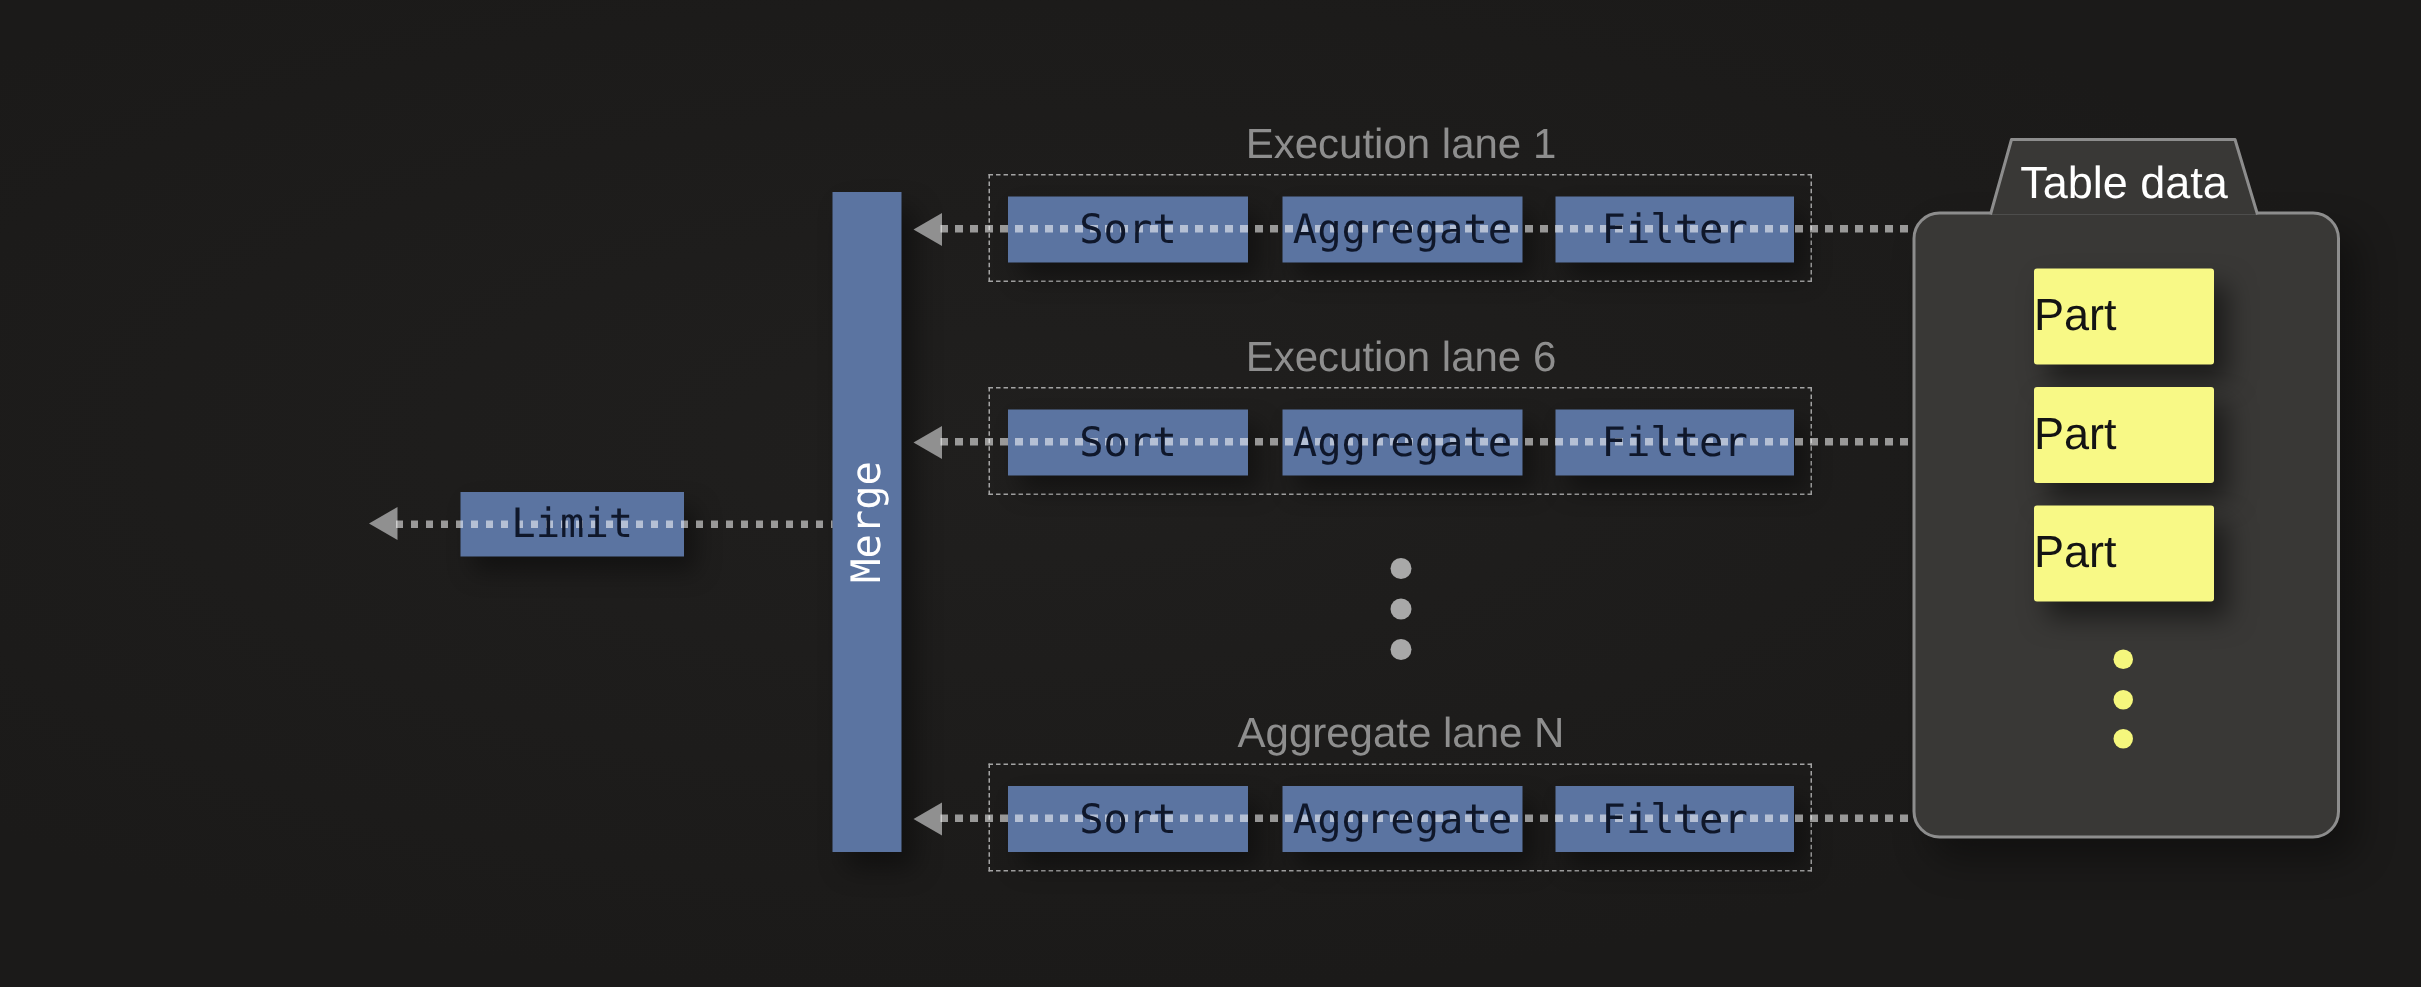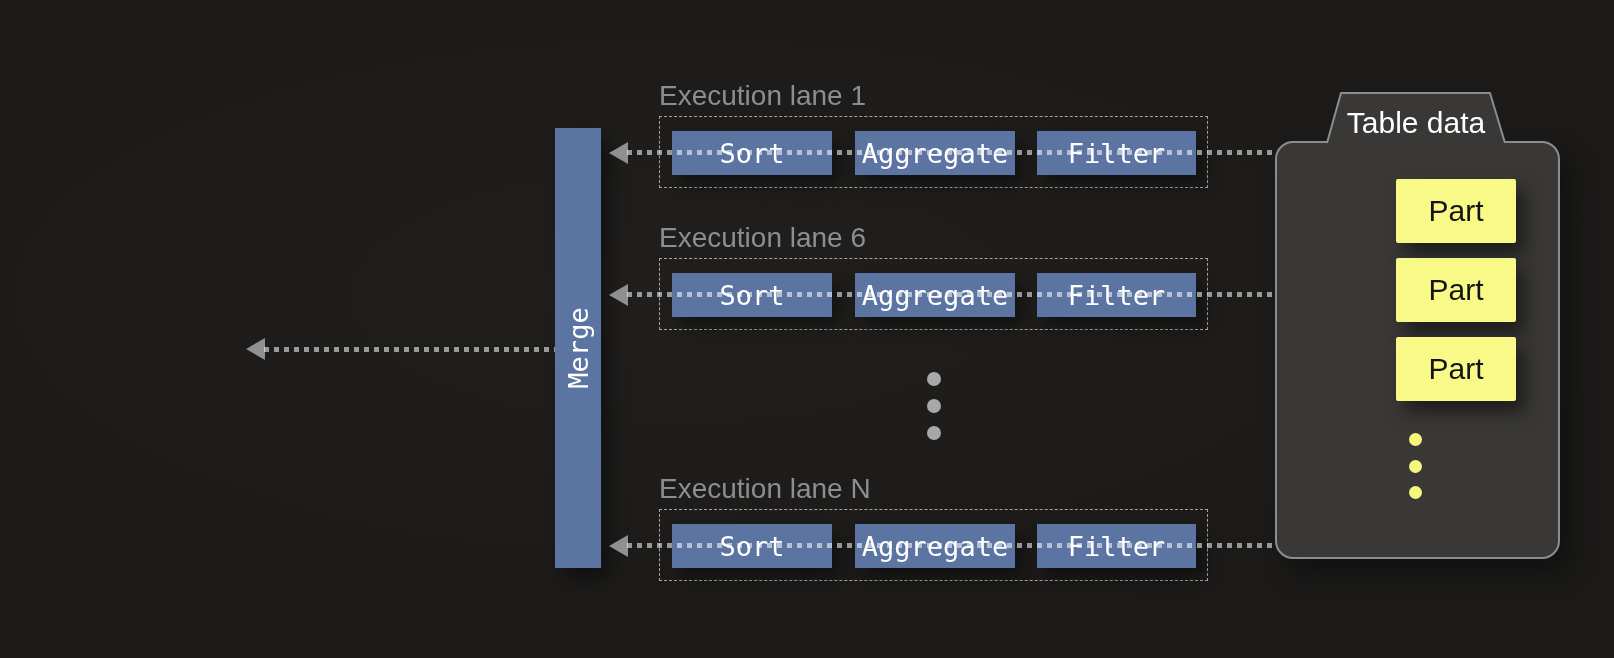--- a/index.html
+++ b/index.html
@@ -15,36 +15,36 @@
   .canvas{
     position:relative;
     width:1614px;height:658px;
     background:radial-gradient(ellipse at 42% 45%, #201f1e 0%, var(--background) 72%);
     overflow:hidden;
     font-family:"Liberation Sans", sans-serif;
   }
   .sans-label{position:absolute;color:#f4f4f4;font-size:30px;line-height:34px;white-space:nowrap;}
   .lane-label{
     position:absolute;left:659px;width:550px;height:30px;
-    color:var(--label-gray);font-size:28px;line-height:30px;text-align:left;white-space:nowrap;
+    color:var(--label-gray);font-size:28px;line-height:30px;text-align:center;white-space:nowrap;
   }
   .lane-frame{
     position:absolute;left:659px;width:549px;height:72px;
     border:1px dashed #a4a4a4;
     box-sizing:border-box;
   }
   .op-box{
     position:absolute;
     background:var(--operator-blue);
     display:flex;align-items:center;justify-content:center;
     box-shadow:8px 10px 16px rgba(0,0,0,0.38);
   }
   .op-box span{
     position:relative;z-index:4;
-    color:#ffffff;
+    color:#0f172a;
     font-family:"DejaVu Sans Mono", monospace;
     font-size:27px;line-height:27px;white-space:nowrap;
   }
   .merge-bar{
     position:absolute;
     background:var(--operator-blue);
     box-shadow:9px 11px 18px rgba(0,0,0,0.40);
   }
   .vtext{
     position:absolute;left:50%;top:50%;
@@ -77,36 +77,38 @@
   }
   .tab-svg{position:absolute;left:1325px;top:91px;z-index:2;}
   .tab-label{
     position:absolute;left:1325px;top:105px;width:182px;height:36px;
     color:#ffffff;font-size:30px;line-height:36px;text-align:center;white-space:nowrap;z-index:3;
   }
   .part{
     position:absolute;left:1356px;width:120px;height:64px;
     background:var(--part-yellow);
     border-radius:2px;
-    display:flex;align-items:center;justify-content:center;
+    display:flex;align-items:center;
     box-shadow:9px 11px 18px rgba(0,0,0,0.5);
     z-index:2;
-    margin-left:40px;
   }
   .part span{color:#141414;font-size:30px;line-height:30px;}
 </style>
 </head>
 <body>
 
 <div class="canvas">
 
 
   <div class="arrow-left" style="left:246px;top:338px"></div>
   <div class="dotline" style="left:264px;top:347px;width:291px"></div>
 
+  <div class="op-box" style="left:307px;top:328px;width:149px;height:43px">
+    <span>Limit</span>
+  </div>
 
   <div class="merge-bar" style="left:555px;top:128px;width:46px;height:440px">
     <span class="vtext">Merge</span>
   </div>
 
   <div class="lane-label" style="top:81px">Execution lane 1</div>
   <div class="lane-frame" style="top:116px"></div>
   <div class="arrow-left" style="left:609px;top:142px"></div>
   <div class="dotline" style="left:627px;top:150px;width:647px"></div>
   <div class="op-box" style="left:672px;top:131px;width:160px;height:44px">
@@ -132,21 +134,21 @@
   <div class="op-box" style="left:1037px;top:273px;width:159px;height:44px">
     <span>Filter</span>
   </div>
 
   <div>
     <div class="dot gray" style="left:927px;top:372px"></div>
     <div class="dot gray" style="left:927px;top:399px"></div>
     <div class="dot gray" style="left:927px;top:426px"></div>
   </div>
 
-  <div class="lane-label" style="top:474px">Execution lane N</div>
+  <div class="lane-label" style="top:474px">Aggregate lane N</div>
   <div class="lane-frame" style="top:509px"></div>
   <div class="arrow-left" style="left:609px;top:535px"></div>
   <div class="dotline" style="left:627px;top:543px;width:647px"></div>
   <div class="op-box" style="left:672px;top:524px;width:160px;height:44px">
     <span>Sort</span>
   </div>
   <div class="op-box" style="left:855px;top:524px;width:160px;height:44px">
     <span>Aggregate</span>
   </div>
   <div class="op-box" style="left:1037px;top:524px;width:159px;height:44px">

